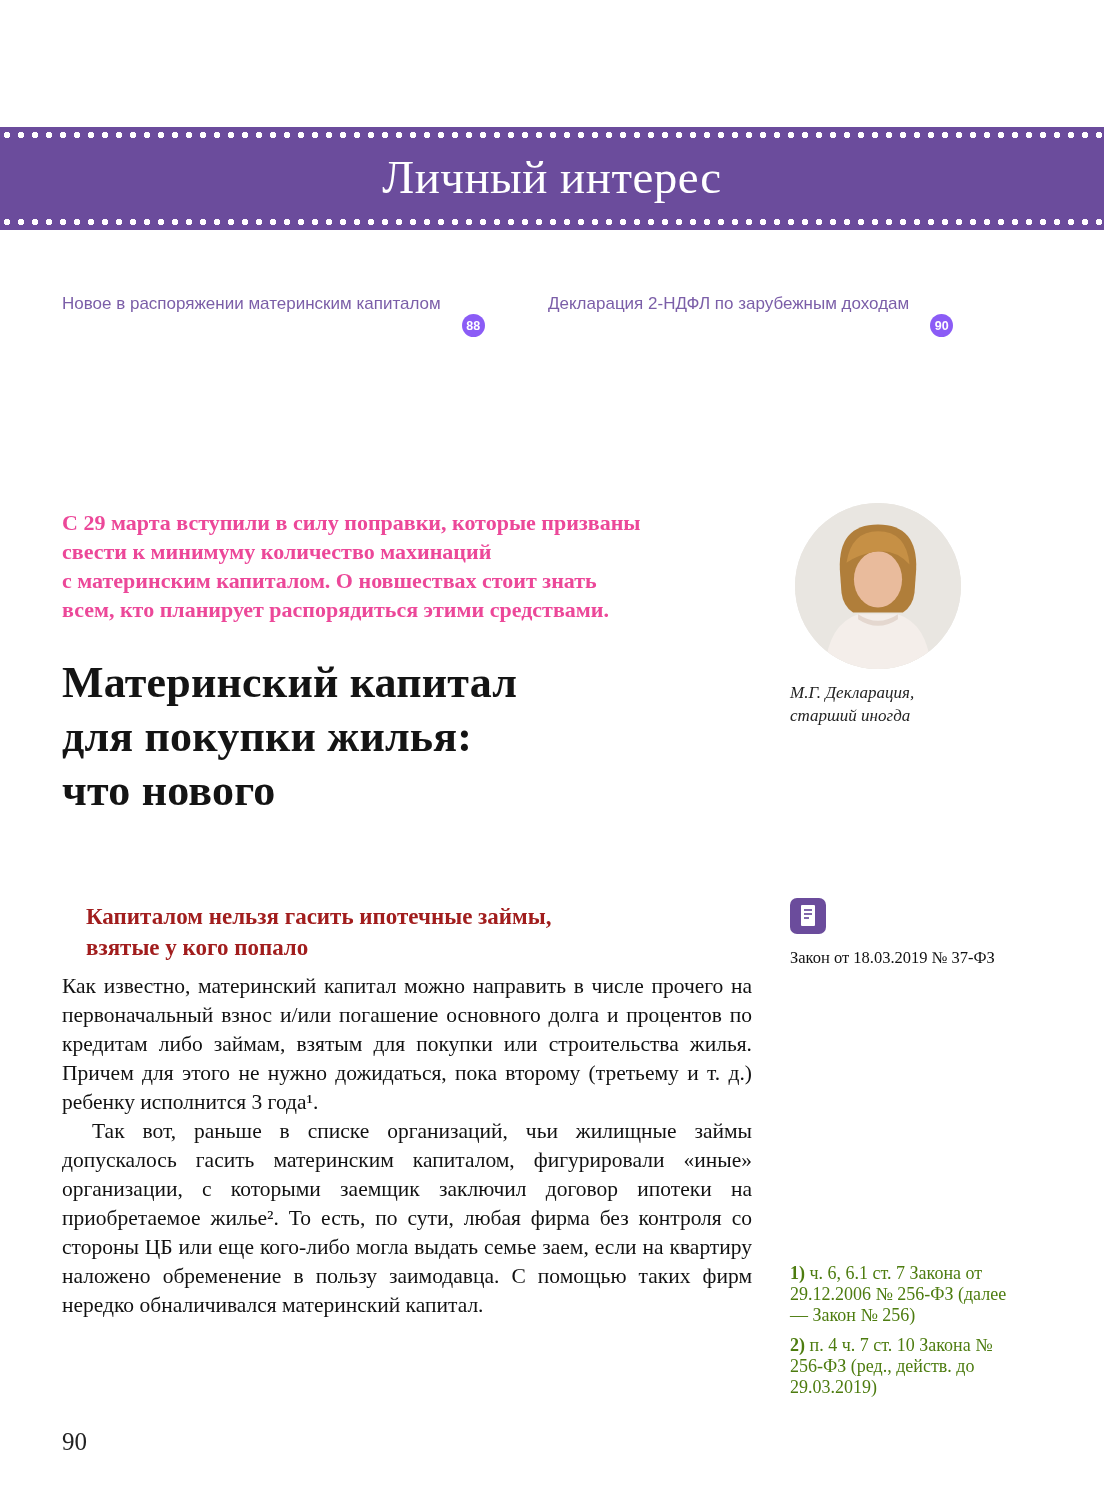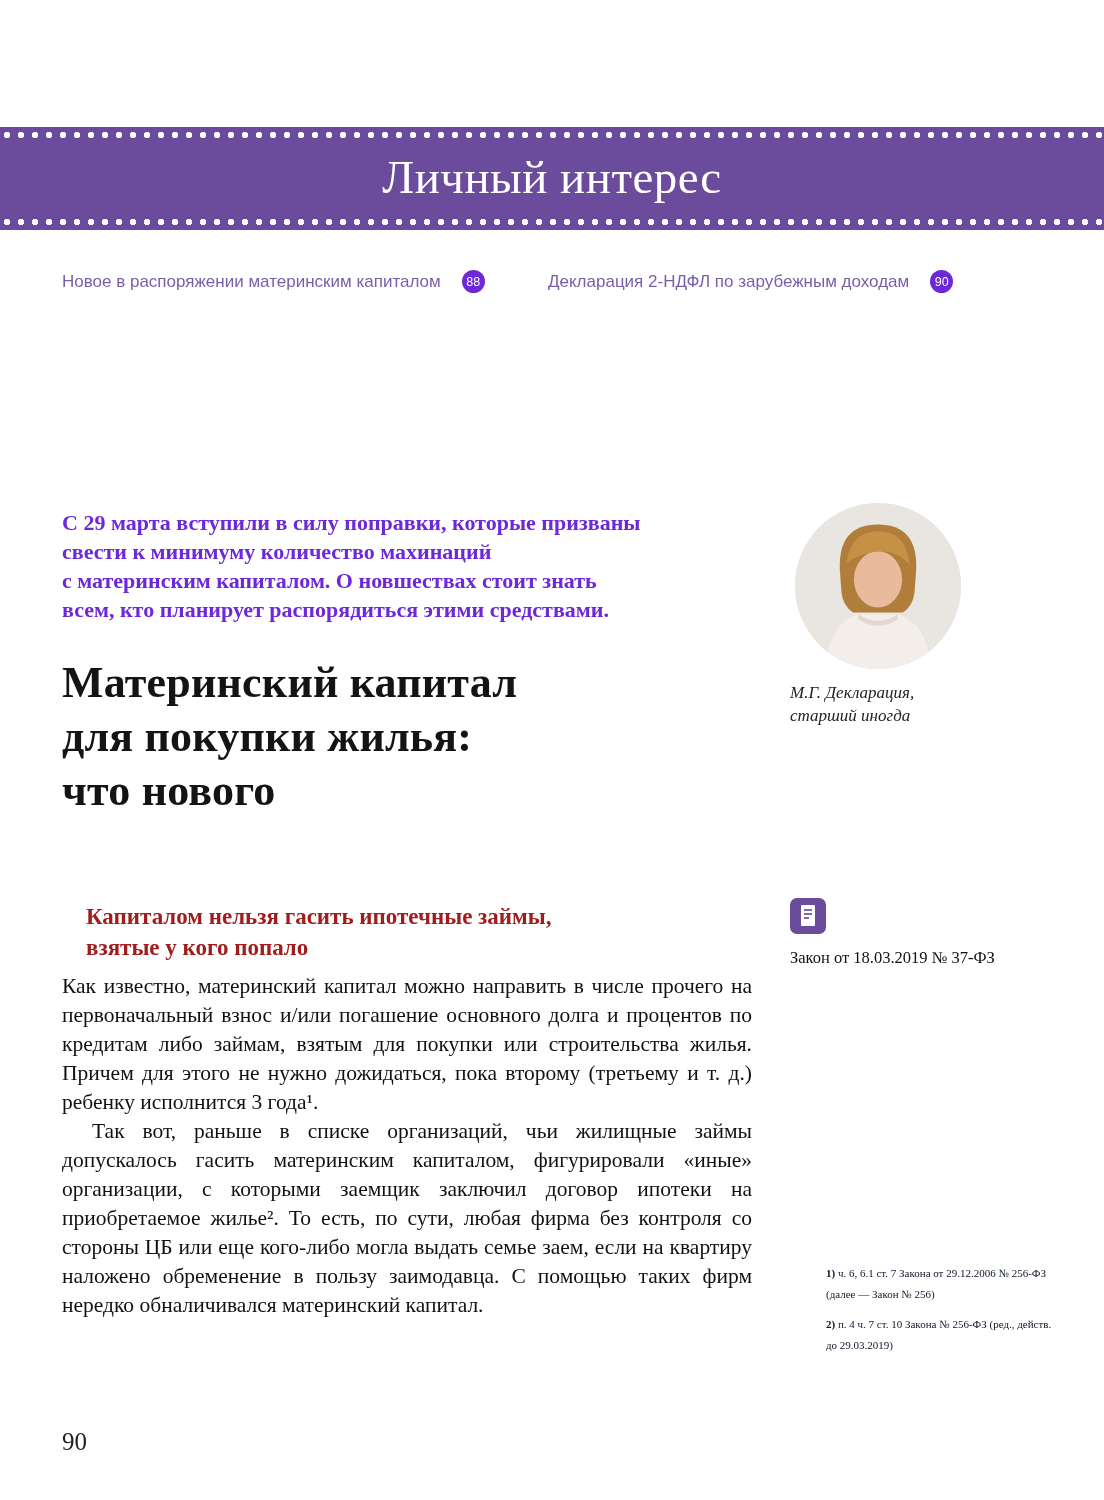--- a/index.html
+++ b/index.html
@@ -30,28 +30,28 @@
 
   
   .nav-row { position:absolute; left:62px; top:270px; width:980px; height:30px;
     font-family:"Liberation Sans", sans-serif; }
   .nav-item { position:absolute; top:0; display:flex; align-items:center; gap:21px; cursor:pointer; }
   .nav-item.left  { left:0; }
   .nav-item.right { left:486px; }
   .nav-label { color:#7b5ea8; font-size:17px; }
   .badge {
     display:flex; align-items:center; justify-content:center;
-    width:23px; height:23px; border-radius:50%; background:#6d28d9;
-    color:#ffffff; font-size:12.5px; font-weight:normal;
+    width:23px; height:23px; border-radius:50%; background:#8b5cf6;
+    color:#ffffff; font-size:12.5px; font-weight:bold;margin-top:44px;
   }
 
   
   .lead {
     position:absolute; left:62px; top:508px; width:710px;
-    font-size:22px; font-weight:bold; line-height:29px; color:#6d28d9;
+    font-size:22px; font-weight:bold; line-height:29px; color:#ec4899;
   }
   .lead span { display:block; }
 
   
   .avatar {
     position:absolute; left:795px; top:503px; width:166px; height:166px;
     border-radius:50%; overflow:hidden; background:#e9e6e1;
   }
   .avatar svg { width:100%; height:100%; display:block; }
   .author {
@@ -83,21 +83,21 @@
   .body-text p.indent { text-indent:30px; }
 
   
   .doc-icon { position:absolute; left:790px; top:898px; width:36px; height:36px; }
   .law-ref {
     position:absolute; left:790px; top:947px; width:240px;
     font-size:16.5px; line-height:22px; color:#111;
   }
   .footnotes {
     position:absolute; left:790px; top:1263px; width:232px;
-    font-size:11px; line-height:21px; color:#0f172a;margin-left:36px;
+    font-size:18px; line-height:21px; color:#4d7c0f;
   }
   .footnote { margin-bottom:9px; }
   .footnote .fn-marker { font-weight:bold; }
 
   
   .page-number {
     position:absolute; left:62px; top:1428px;
     font-size:25px; color:#222;
   }
 </style>

